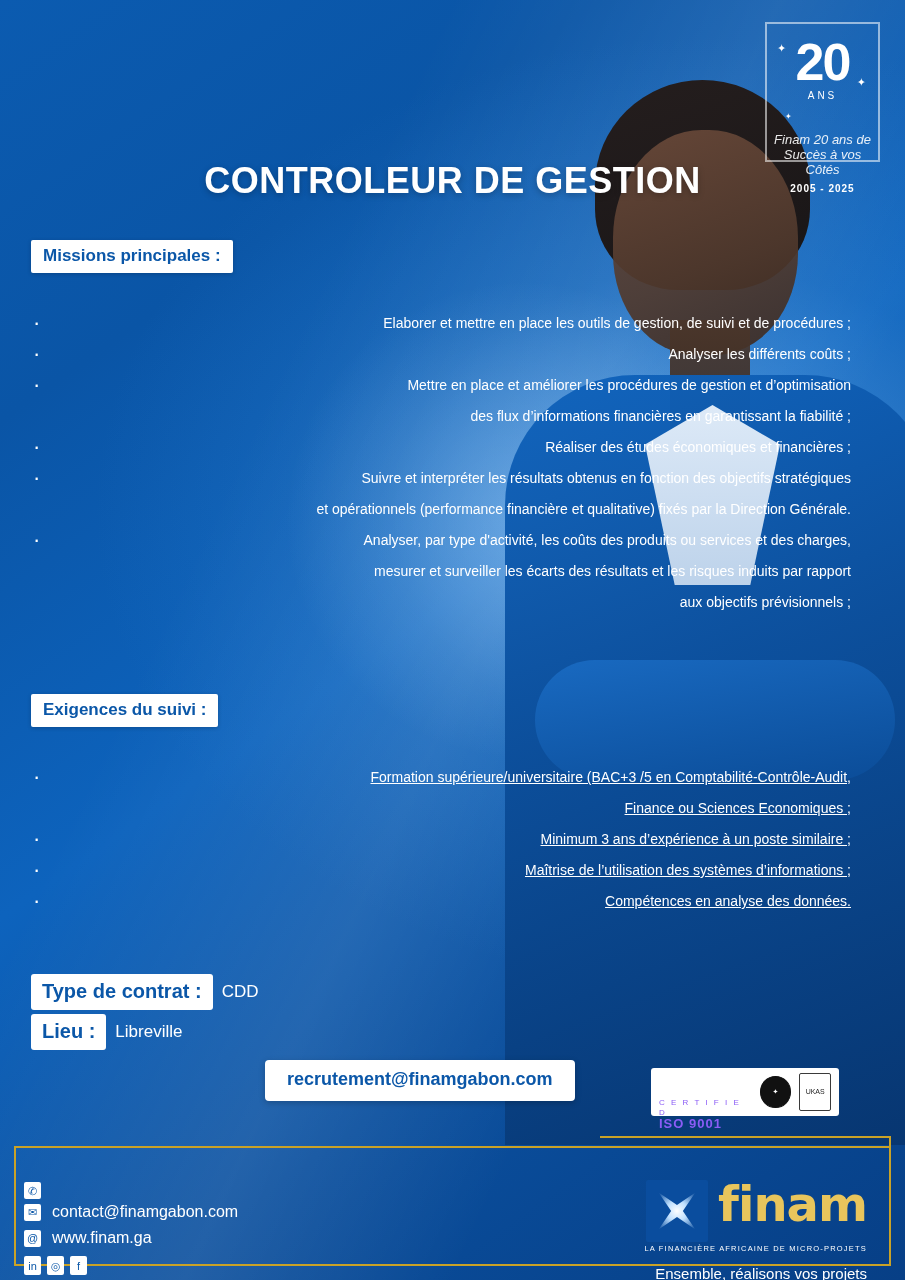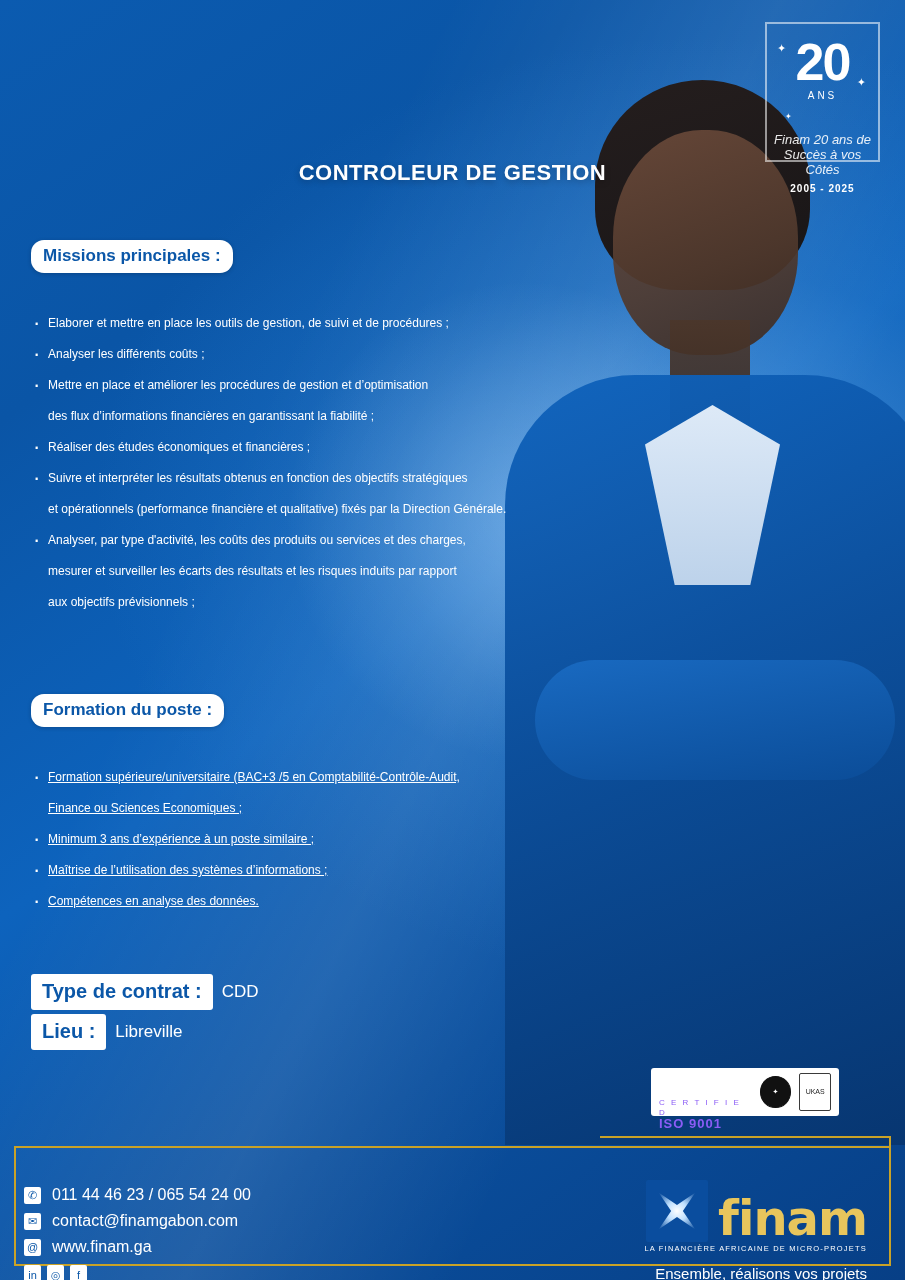--- a/index.html
+++ b/index.html
@@ -152,44 +152,45 @@
   }
 
   
   .title {
     position: absolute;
     top: 160px;
     left: 0;
     width: 905px;
     text-align: center;
     color: #ffffff;
-    font-size: 22px;
+    font-size: 36px;
     font-weight: bold;
     letter-spacing: 0.5px;
     text-shadow: 0 2px 6px rgba(0,0,0,0.25);
   }
 
   
   .seclabel {
     position: absolute;
     background: #ffffff;
     color: #0b57a8;
     font-weight: bold;
     font-size: 17px;
     padding: 6px 12px 7px 12px;
-    border-radius: 13px;
+    border-radius: 2px;
     box-shadow: 0 1px 4px rgba(0,0,0,0.2);
     white-space: nowrap;
   }
 
   .bullets {
     position: absolute;
     color: #ffffff;
-    font-size: 12px;
+    font-size: 14px;
     line-height: 31px;
+    text-align: right;
   }
   .bullets .li {
     display: block;
     padding-left: 17px;
     position: relative;
     white-space: pre-wrap;
   }
   .bullets .li::before {
     content: "·";
     position: absolute;
@@ -313,21 +314,21 @@
     font-size: 11px;
     display: flex; align-items: center; justify-content: center;
   }
 
   .brand {
     position: absolute;
     right: 38px;
     top: 24px;
     text-align: right;
   }
-  .brand .logorow { display: flex; align-items: flex-end; gap: 10px; justify-content: flex-end; }
+  .brand .logorow { display: flex; align-items: flex-start; gap: 10px; justify-content: flex-end; }
   .brand .mark {
     width: 62px; height: 62px;
     background: #0a4d9e;
     position: relative;
     border-radius: 2px;
   }
   .brand .mark::before {
     content: "";
     position: absolute; left: 50%; top: 50%;
     width: 52px; height: 52px;
@@ -391,56 +392,56 @@
     <span class="li">Mettre en place et améliorer les procédures de gestion et d’optimisation
 des flux d’informations financières en garantissant la fiabilité ;</span>
     <span class="li">Réaliser des études économiques et financières ;</span>
     <span class="li">Suivre et interpréter les résultats obtenus en fonction des objectifs stratégiques
 et opérationnels (performance financière et qualitative) fixés par la Direction Générale.</span>
     <span class="li">Analyser, par type d'activité, les coûts des produits ou services et des charges,
 mesurer et surveiller les écarts des résultats et les risques induits par rapport
 aux objectifs prévisionnels ;</span>
   </div>
 
-  <div class="seclabel" style="left:31px; top:694px;">Formation du poste :</div>
+  <div class="seclabel" style="left:31px; top:694px;">Exigences du suivi :</div>
   <div class="bullets" style="left:31px; top:762px; width:820px;text-decoration:underline;">
     <span class="li">Formation supérieure/universitaire (BAC+3 /5 en Comptabilité-Contrôle-Audit,
 Finance ou Sciences Economiques ;</span>
     <span class="li">Minimum 3 ans d’expérience à un poste similaire ;</span>
     <span class="li">Maîtrise de l’utilisation des systèmes d’informations ;</span>
     <span class="li">Compétences en analyse des données.</span>
   </div>
 
   <div class="kv" style="left:31px; top:974px;">
     <span class="k">Type de contrat :</span>
     <span class="v">CDD</span>
   </div>
   <div class="kv" style="left:31px; top:1014px;">
     <span class="k">Lieu :</span>
     <span class="v">Libreville</span>
   </div>
 
+  <div class="emailbox">recrutement@finamgabon.com</div>
 
   <div class="iso">
     <div class="txt">
       <div class="c1">C E R T I F I E D</div>
       <div class="c2">ISO 9001</div>
     </div>
     <div class="seal dark">✦</div>
     <div class="seal">UKAS</div>
   </div>
 
   <div class="goldframe"></div>
   <div class="goldframe2"></div>
 
   <div class="footer">
     <div class="contacts">
       <div class="row">
         <span class="cicon">✆</span>
-        <span>011 44 46 23 / 065 54 24 00</span>
       </div>
       <div class="row">
         <span class="cicon">✉</span>
         <span>contact@finamgabon.com</span>
       </div>
       <div class="row">
         <span class="cicon">@</span>
         <span>www.finam.ga</span>
       </div>
       <div class="socials">

